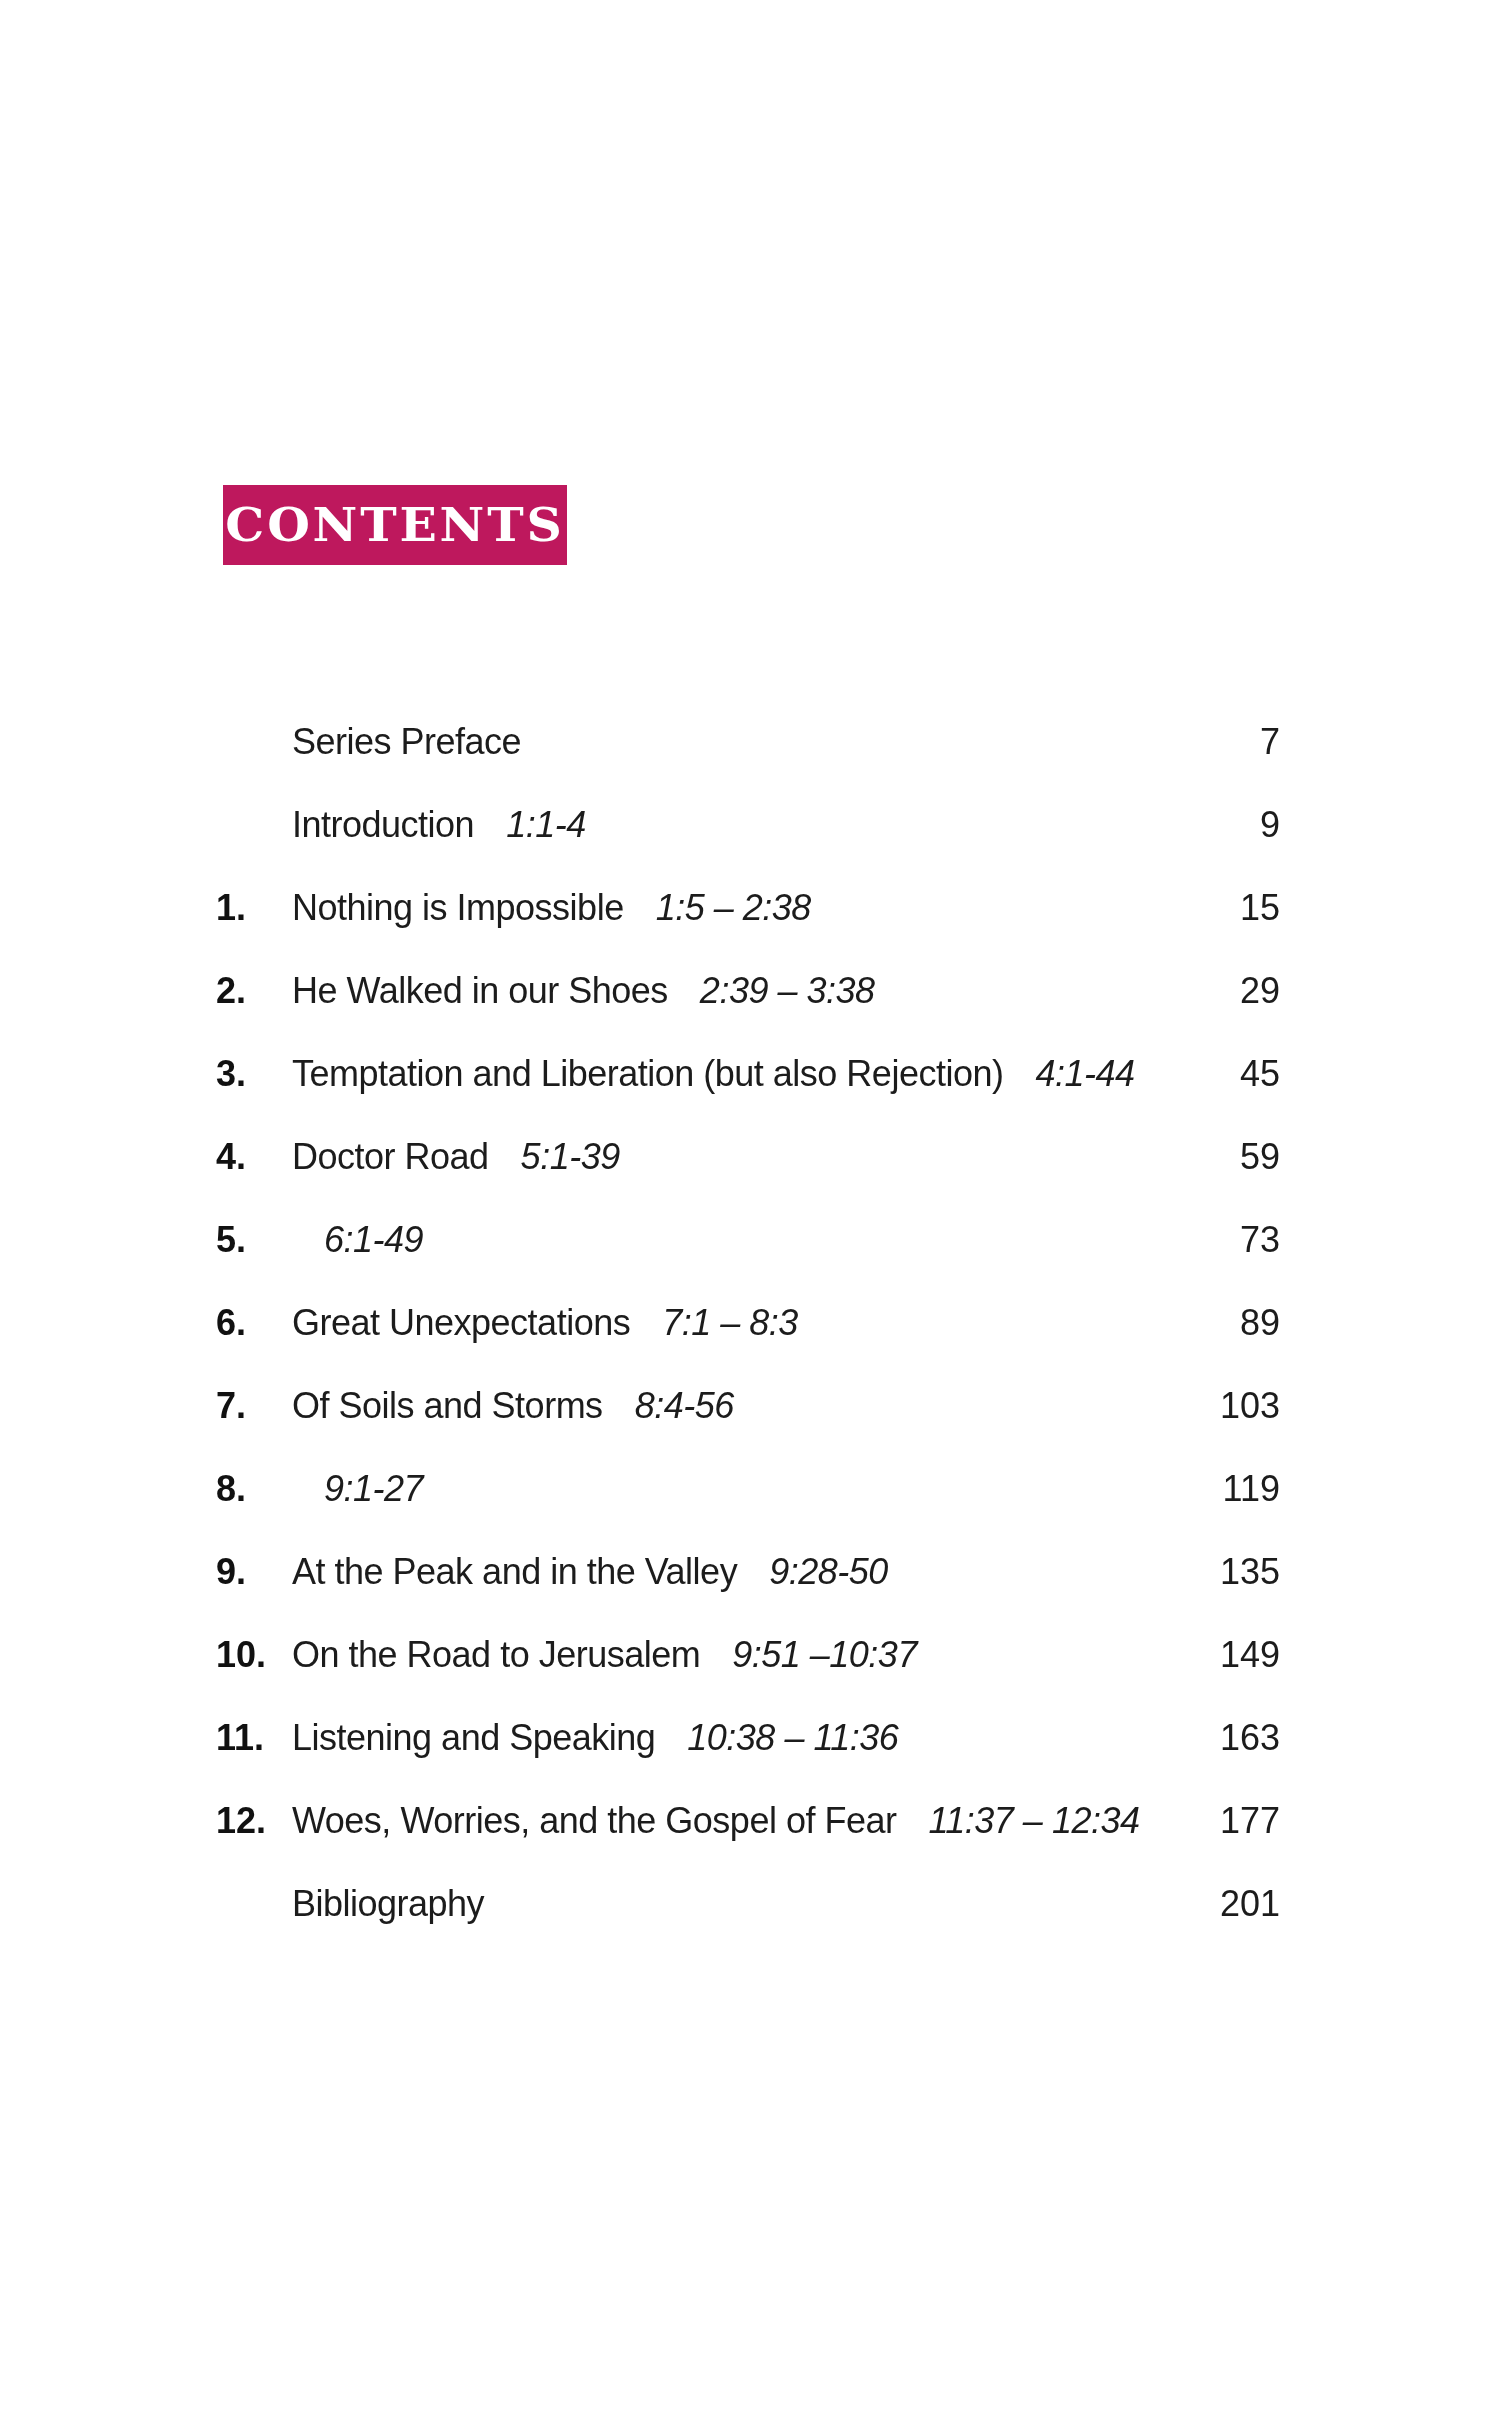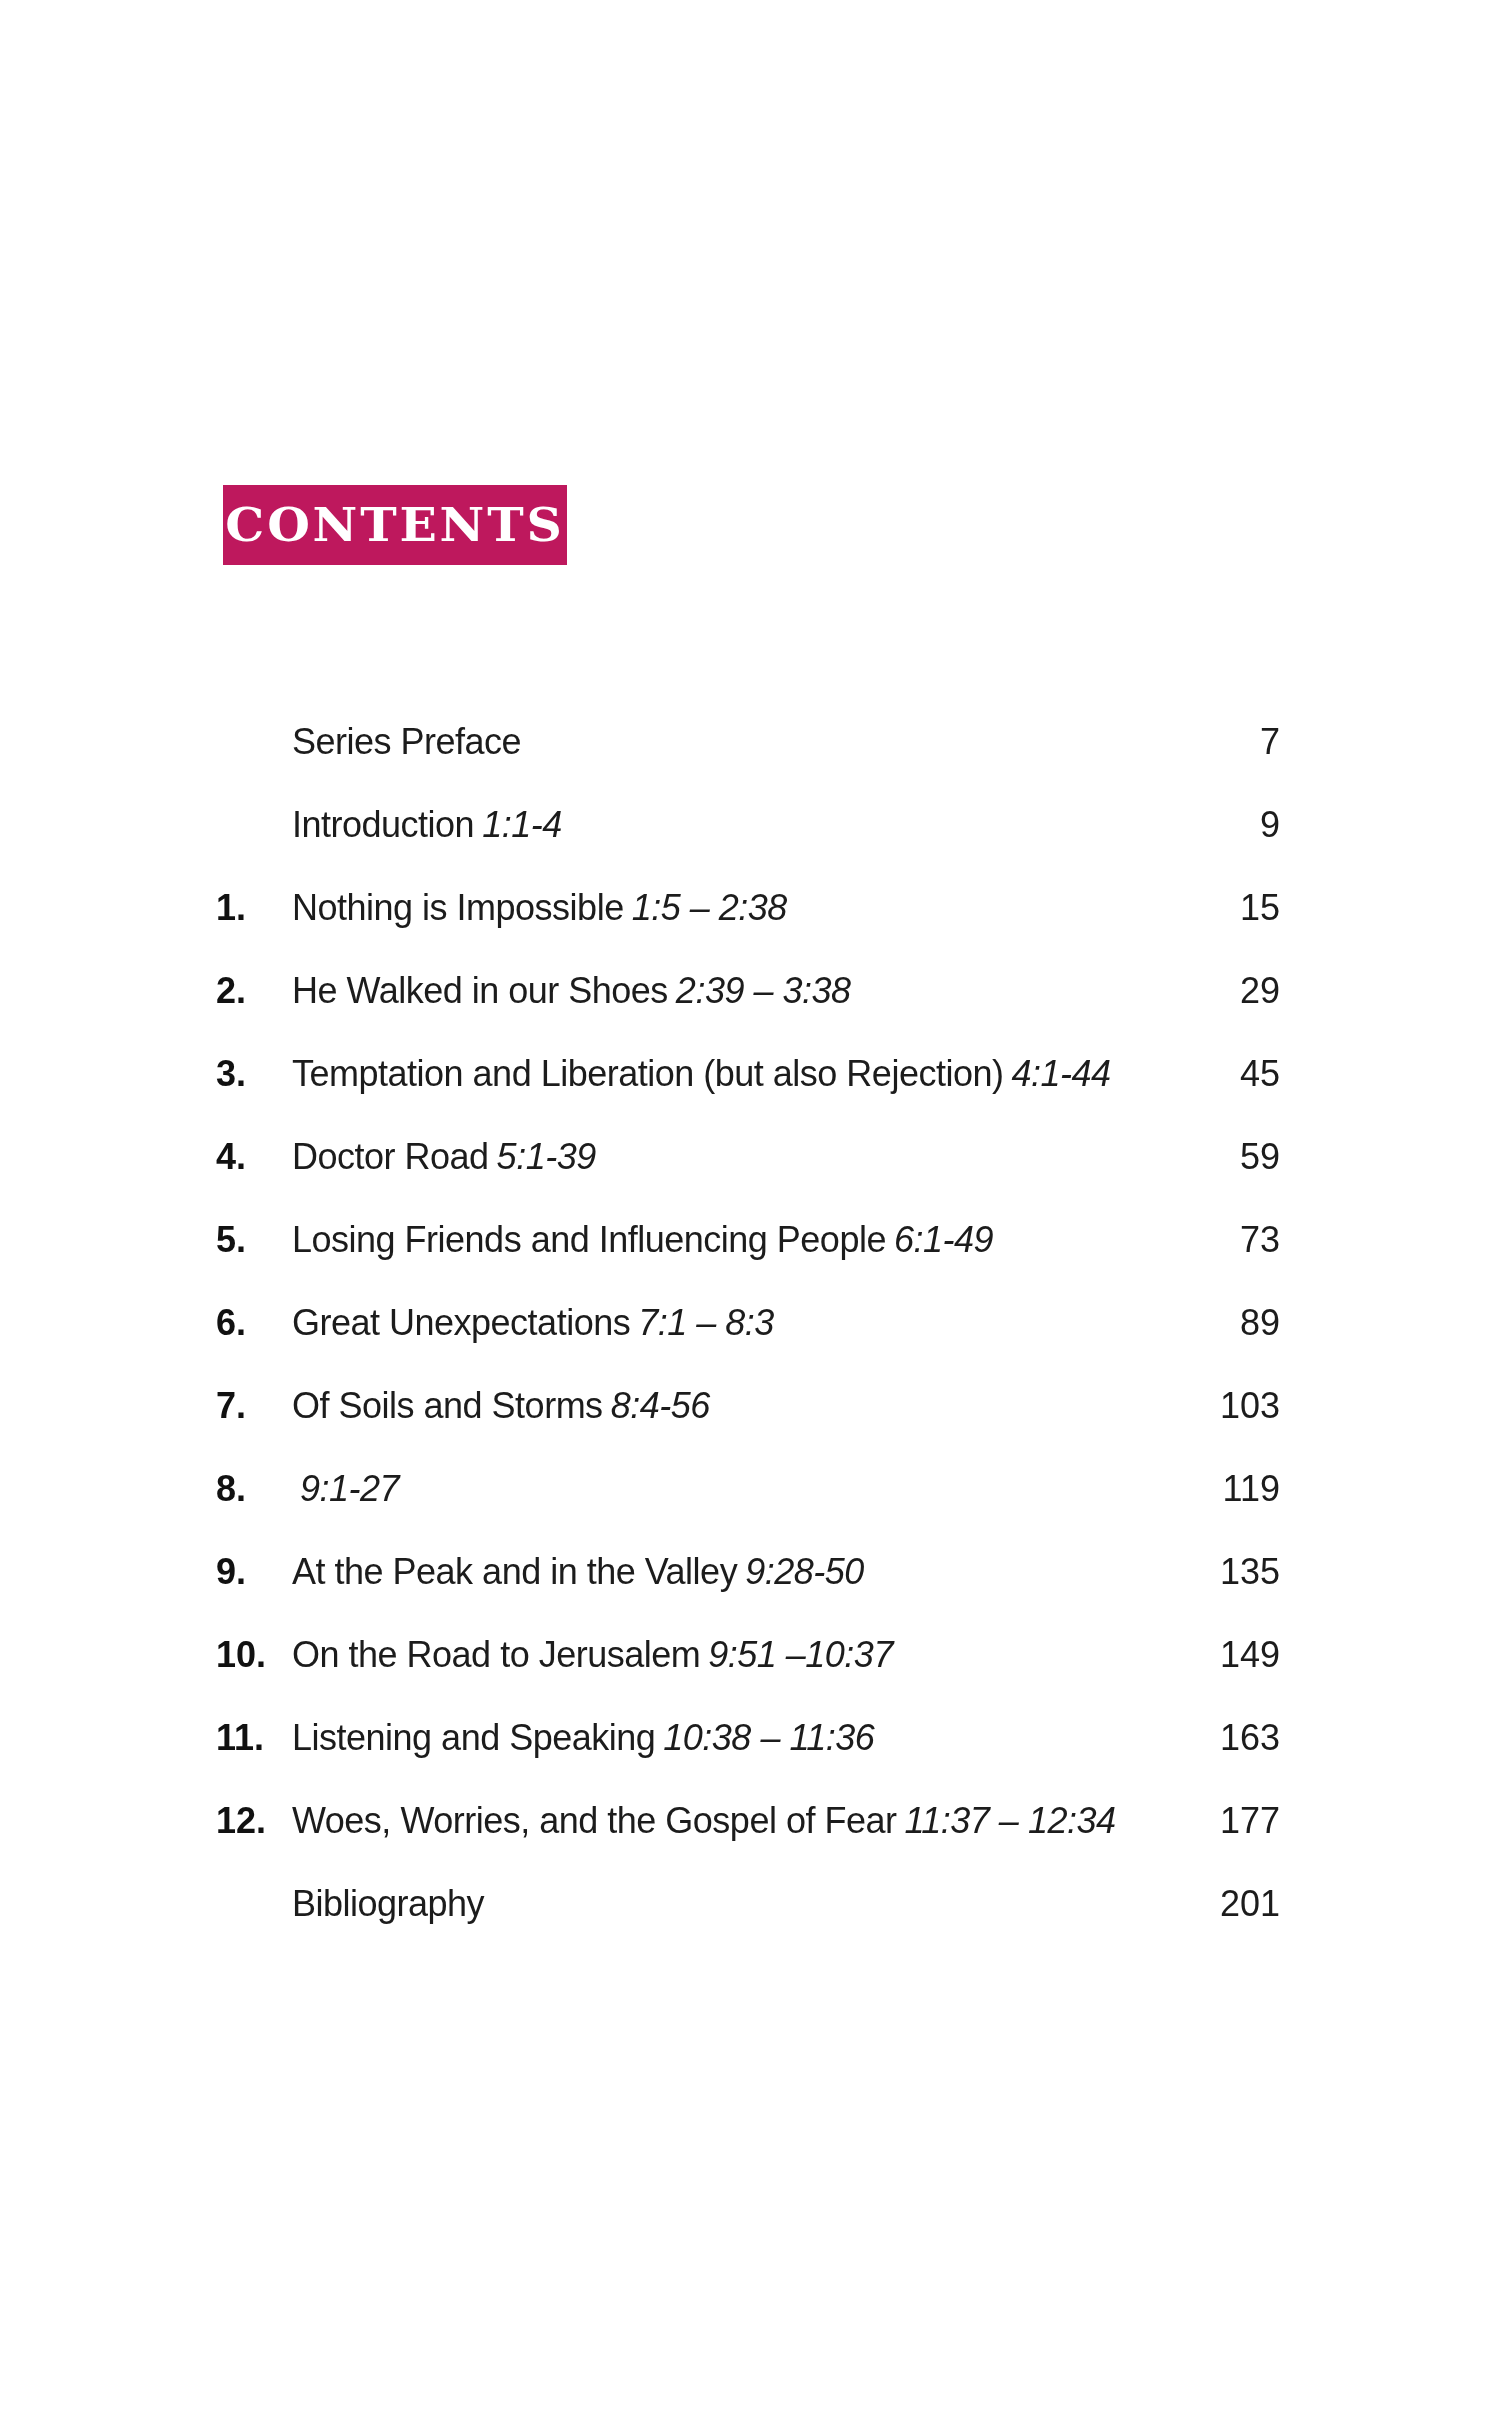--- a/index.html
+++ b/index.html
@@ -54,21 +54,21 @@
     flex: 0 0 76px;
     font-weight: bold;
     color: #111111;
   }
   .toc-row .title {
     color: #1c1c1c;
     letter-spacing: -0.5px;
   }
   .toc-row .ref {
     font-style: italic;
-    margin-left: 8px;
+    margin-left: 32px;
     color: #1c1c1c;
     letter-spacing: -0.5px;
   }
   .toc-row .ref:empty { margin-left: 0; }
   .toc-row .page {
     margin-left: auto;
     text-align: right;
     color: #1c1c1c;
     padding-left: 19px;
   }
@@ -112,21 +112,20 @@
     <span class="page">45</span>
   </div>
   <div class="toc-row">
     <span class="num">4.</span>
     <span class="title">Doctor Road</span>
     <span class="ref">5:1-39</span>
     <span class="page">59</span>
   </div>
   <div class="toc-row">
     <span class="num">5.</span>
-    <span class="title">Losing Friends and Influencing People</span>
     <span class="ref">6:1-49</span>
     <span class="page">73</span>
   </div>
   <div class="toc-row">
     <span class="num">6.</span>
     <span class="title">Great Unexpectations</span>
     <span class="ref">7:1 – 8:3</span>
     <span class="page">89</span>
   </div>
   <div class="toc-row">

